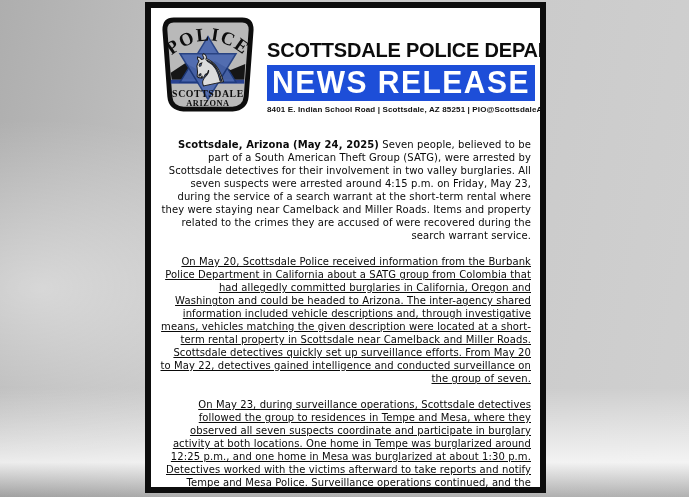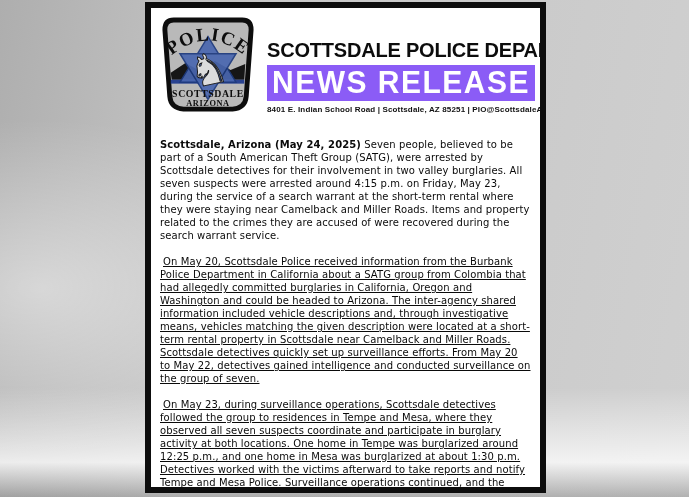--- a/index.html
+++ b/index.html
@@ -82,21 +82,21 @@
 
   
   .body-text {
     margin-top: 23px;
     padding: 0 4px 0 3px;
     font-size: 10px;
     line-height: 13px;
     color: #0a0a0a;
     letter-spacing: 0.1px;
   }
-  .body-text p { margin-bottom: 13px; }
+  .body-text p { margin-bottom: 13px; text-align: right; }
   .body-text p.sp-indent { text-indent: 3px; text-decoration: underline; }
   .lead-bold { font-weight: bold; }
 </style>
 </head>
 <body>
 
 <div class="stage">
   <div class="page">
     <div class="page-inner">
 
@@ -116,21 +116,21 @@
             <text font-family="Liberation Serif, serif" font-weight="bold" font-size="19" letter-spacing="1.5" fill="#0d0d0d">
               <textPath href="#polArc" startOffset="50%" text-anchor="middle">POLICE</textPath>
             </text>
             <text x="52" y="82" font-family="Liberation Serif, serif" font-weight="bold" font-size="10" letter-spacing="0.6" text-anchor="middle" fill="#0d0d0d">SCOTTSDALE</text>
             <text x="52" y="91" font-family="Liberation Serif, serif" font-weight="bold" font-size="8.5" letter-spacing="0.6" text-anchor="middle" fill="#0d0d0d">ARIZONA</text>
           </svg>
         </div>
 
         <div class="head-right">
           <div class="dept-title">SCOTTSDALE POLICE DEPARTMENT</div>
-          <div class="blue-bar" style="background:#8b5cf6;">
+          <div class="blue-bar" style="background:#1d4ed8;">
             <span class="blue-bar-text">NEWS RELEASE</span>
           </div>
           <div class="address-line">8401 E. Indian School Road | Scottsdale, AZ 85251 | PIO@ScottsdaleAZ.gov</div>
         </div>
       </div>
 
       <div class="body-text">
         <p><span class="lead-bold">Scottsdale, Arizona (May 24, 2025)</span><span> Seven people, believed to be part of a South American Theft Group (SATG), were arrested by Scottsdale detectives for their involvement in two valley burglaries. All seven suspects were arrested around 4:15 p.m. on Friday, May 23, during the service of a search warrant at the short-term rental where they were staying near Camelback and Miller Roads. Items and property related to the crimes they are accused of were recovered during the search warrant service.</span></p>
 
         <p class="sp-indent"><span>On May 20, Scottsdale Police received information from the Burbank Police Department in California about a SATG group from Colombia that had allegedly committed burglaries in California, Oregon and Washington and could be headed to Arizona. The inter-agency shared information included vehicle descriptions and, through investigative means, vehicles matching the given description were located at a short-term rental property in Scottsdale near Camelback and Miller Roads. Scottsdale detectives quickly set up surveillance efforts. From May 20 to May 22, detectives gained intelligence and conducted surveillance on the group of seven.</span></p>

